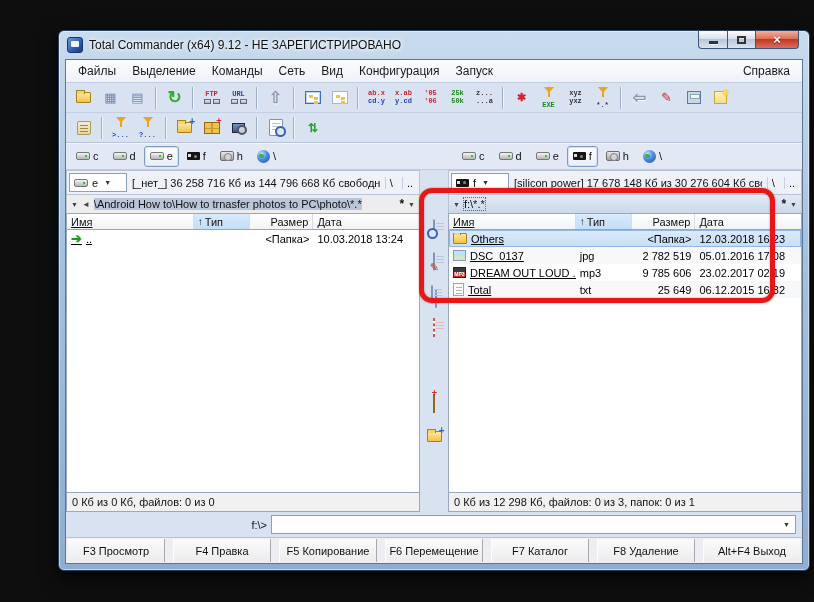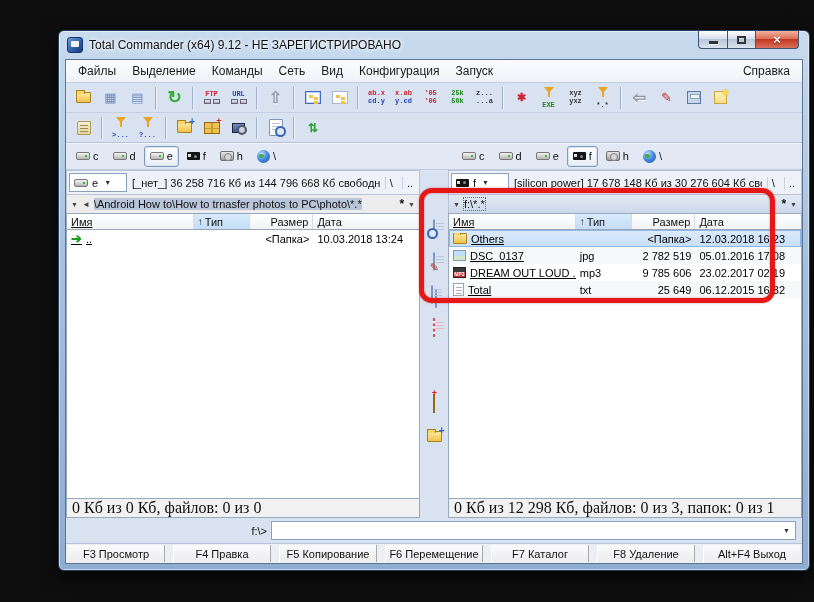--- a/index.html
+++ b/index.html
@@ -133,28 +133,28 @@
   .fc.size { justify-content:flex-end; }
   .fi-up { color:#17a017; font-weight:bold; font-size:13px; line-height:12px; }
   .fi-folder { display:inline-block; width:14px; height:11px; background:linear-gradient(180deg,#ffe9a0,#f2c24a); border:1px solid #a8801c; border-radius:1px; position:relative; flex:none; }
   .fi-folder::before { content:""; position:absolute; left:-1px; top:-3px; width:6px; height:3px; background:#f7d36a; border:1px solid #a8801c; border-bottom:none; }
   .fi-jpg { display:inline-block; width:13px; height:11px; border:1px solid #8a9ab0; background:linear-gradient(180deg,#bfe0f8 0%,#bfe0f8 55%,#cfe8c8 55%,#cfe8c8 100%); flex:none; }
   .fi-mp3 { display:inline-block; width:13px; height:11px; background:#3a3a3a; border:1px solid #222; position:relative; flex:none; }
   .fi-mp3::after { content:"MP3"; position:absolute; left:0; bottom:0; right:0; background:#c03030; color:#fff; font-size:5px; line-height:5px; text-align:center; font-weight:bold; }
   .fi-txt { display:inline-block; width:11px; height:13px; background:#fff; border:1px solid #9aa4b0; position:relative; flex:none; }
   .fi-txt::after { content:""; position:absolute; left:2px; top:3px; width:6px; height:1px; background:#aab4c0; box-shadow:0 3px 0 #aab4c0, 0 6px 0 #aab4c0; }
 
-  .pstatus { height:20px; background:#f1f1f1; border:1px solid #98a8be; display:flex; align-items:center; padding:0 5px; font-size:16px; color:#111;font-family:Liberation Serif, serif; }
+  .pstatus { height:20px; background:#f1f1f1; border:1px solid #98a8be; display:flex; align-items:center; padding:0 5px; font-size:11px; color:#111; }
 
   
   .cmdrow { height:25px; display:flex; align-items:center; padding:2px 6px 2px 0; background:#d9e2f1; }
   .cmdlabel { width:205px; text-align:right; font-size:11px; color:#111; padding-right:4px; }
   .cmdcombo { flex:1; height:19px; background:#fff; border:1px solid #8aa0c0; display:flex; align-items:center; justify-content:flex-end; padding:0 5px; }
   .cmdcombo .arr { font-size:7px; color:#333; }
-  .fkeys { height:20px; display:flex; background:#eceef1; border-top:1px solid #b6c3d8; padding:1px 2px; gap:8px; }
+  .fkeys { height:26px; display:flex; background:#eceef1; border-top:1px solid #b6c3d8; padding:1px 2px; gap:8px; }
   .fk { flex:1; display:flex; align-items:center; justify-content:center; font-size:11px; color:#111;
     background:linear-gradient(180deg,#fbfbfc,#ececee); border-right:1px solid #a9a9ad; border-left:1px solid #fdfdfe; }
   .fk:first-child { border-left:none; } .fk:last-child { border-right:none; }
 
   
   .highlight { position:absolute; left:419px; top:188px; width:356px; height:115px; border:5px solid #e51717; border-radius:13px; pointer-events:none; box-shadow:0 0 2px rgba(160,0,0,.5), 0 0 2px rgba(160,0,0,.5) inset; }
 </style>
 </head>
 <body>
 

